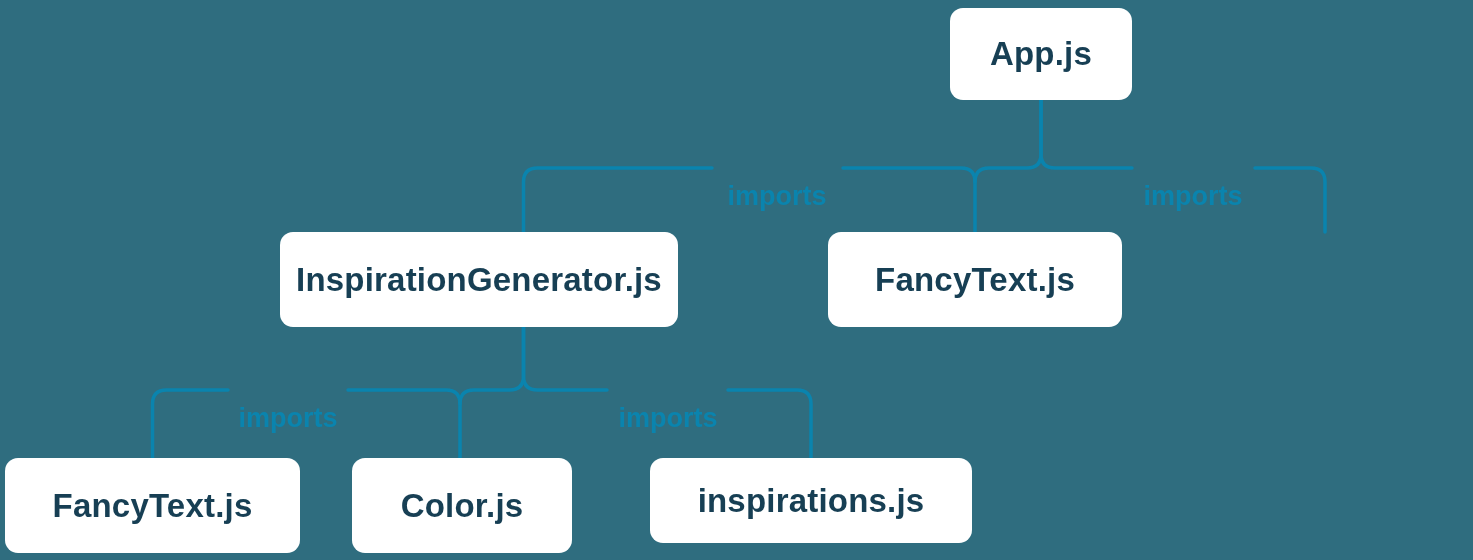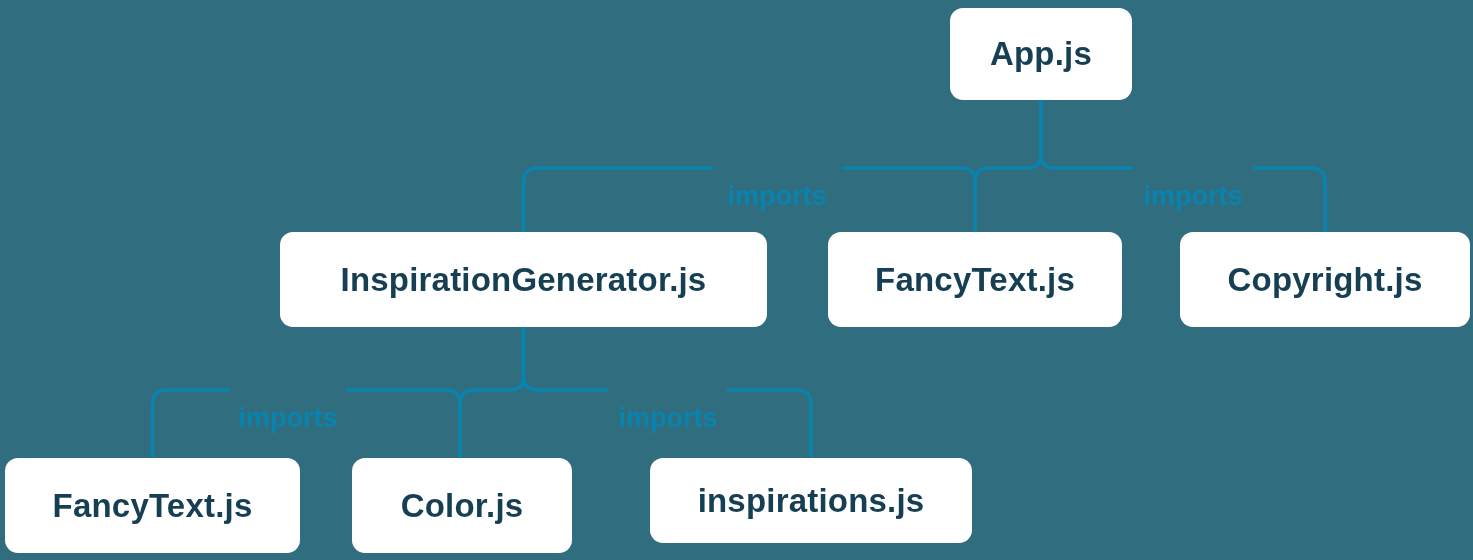--- a/index.html
+++ b/index.html
@@ -46,21 +46,21 @@
     position: absolute;
     transform: translate(-50%, -50%);
     color: var(--imports-label, #0a84ae);
     font-size: 27px;
     font-weight: 700;
     white-space: nowrap;
     margin-top: 28px;
   }
   
   .node-app            { left: 950px;  top: 8px;   width: 182px; height: 92px; }
-  .node-ig             { left: 280px;  top: 232px; width: 487px; height: 95px; }
+  .node-ig             { left: 280px;  top: 232px; width: 398px; height: 95px; }
   .node-fancy-top      { left: 828px;  top: 232px; width: 294px; height: 95px; }
   .node-copyright      { left: 1180px; top: 232px; width: 290px; height: 95px; }
   .node-fancy-bottom   { left: 5px;    top: 458px; width: 295px; height: 95px; }
   .node-color          { left: 352px;  top: 458px; width: 220px; height: 95px; }
   .node-inspirations   { left: 650px;  top: 458px; width: 322px; height: 85px; }
   .imports-a { left: 777px;  top: 168px; }
   .imports-b { left: 1193px; top: 168px; }
   .imports-c { left: 288px;  top: 390px; }
   .imports-d { left: 668px;  top: 390px; }
 </style>
@@ -89,23 +89,20 @@
   </div>
 
   <div class="node node-ig">
     <span class="node-label">InspirationGenerator.js</span>
   </div>
 
   <div class="node node-fancy-top">
     <span class="node-label">FancyText.js</span>
   </div>
 
-  <div class="node node-copyright">
-    <span class="node-label">Copyright.js</span>
-  </div>
 
   <div class="node node-fancy-bottom">
     <span class="node-label">FancyText.js</span>
   </div>
 
   <div class="node node-color">
     <span class="node-label">Color.js</span>
   </div>
 
   <div class="node node-inspirations">

